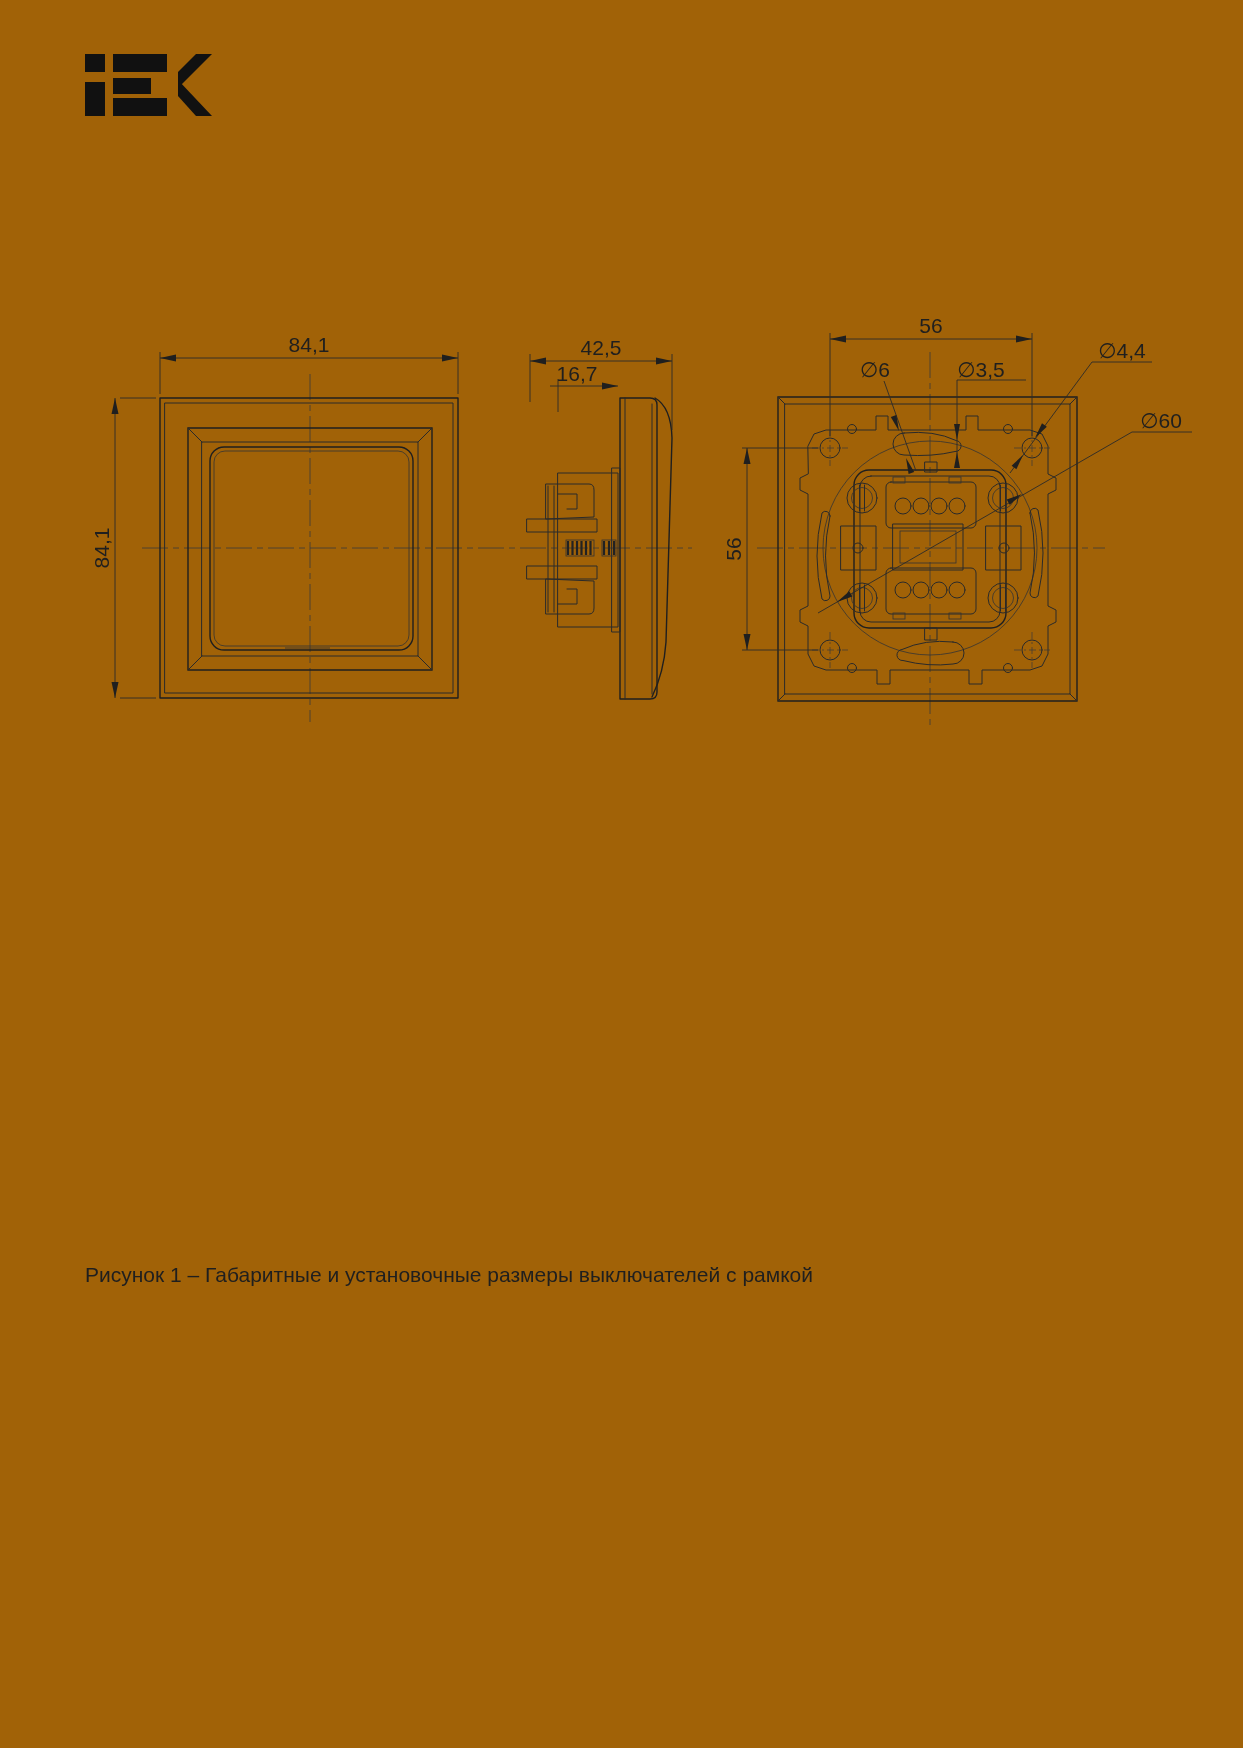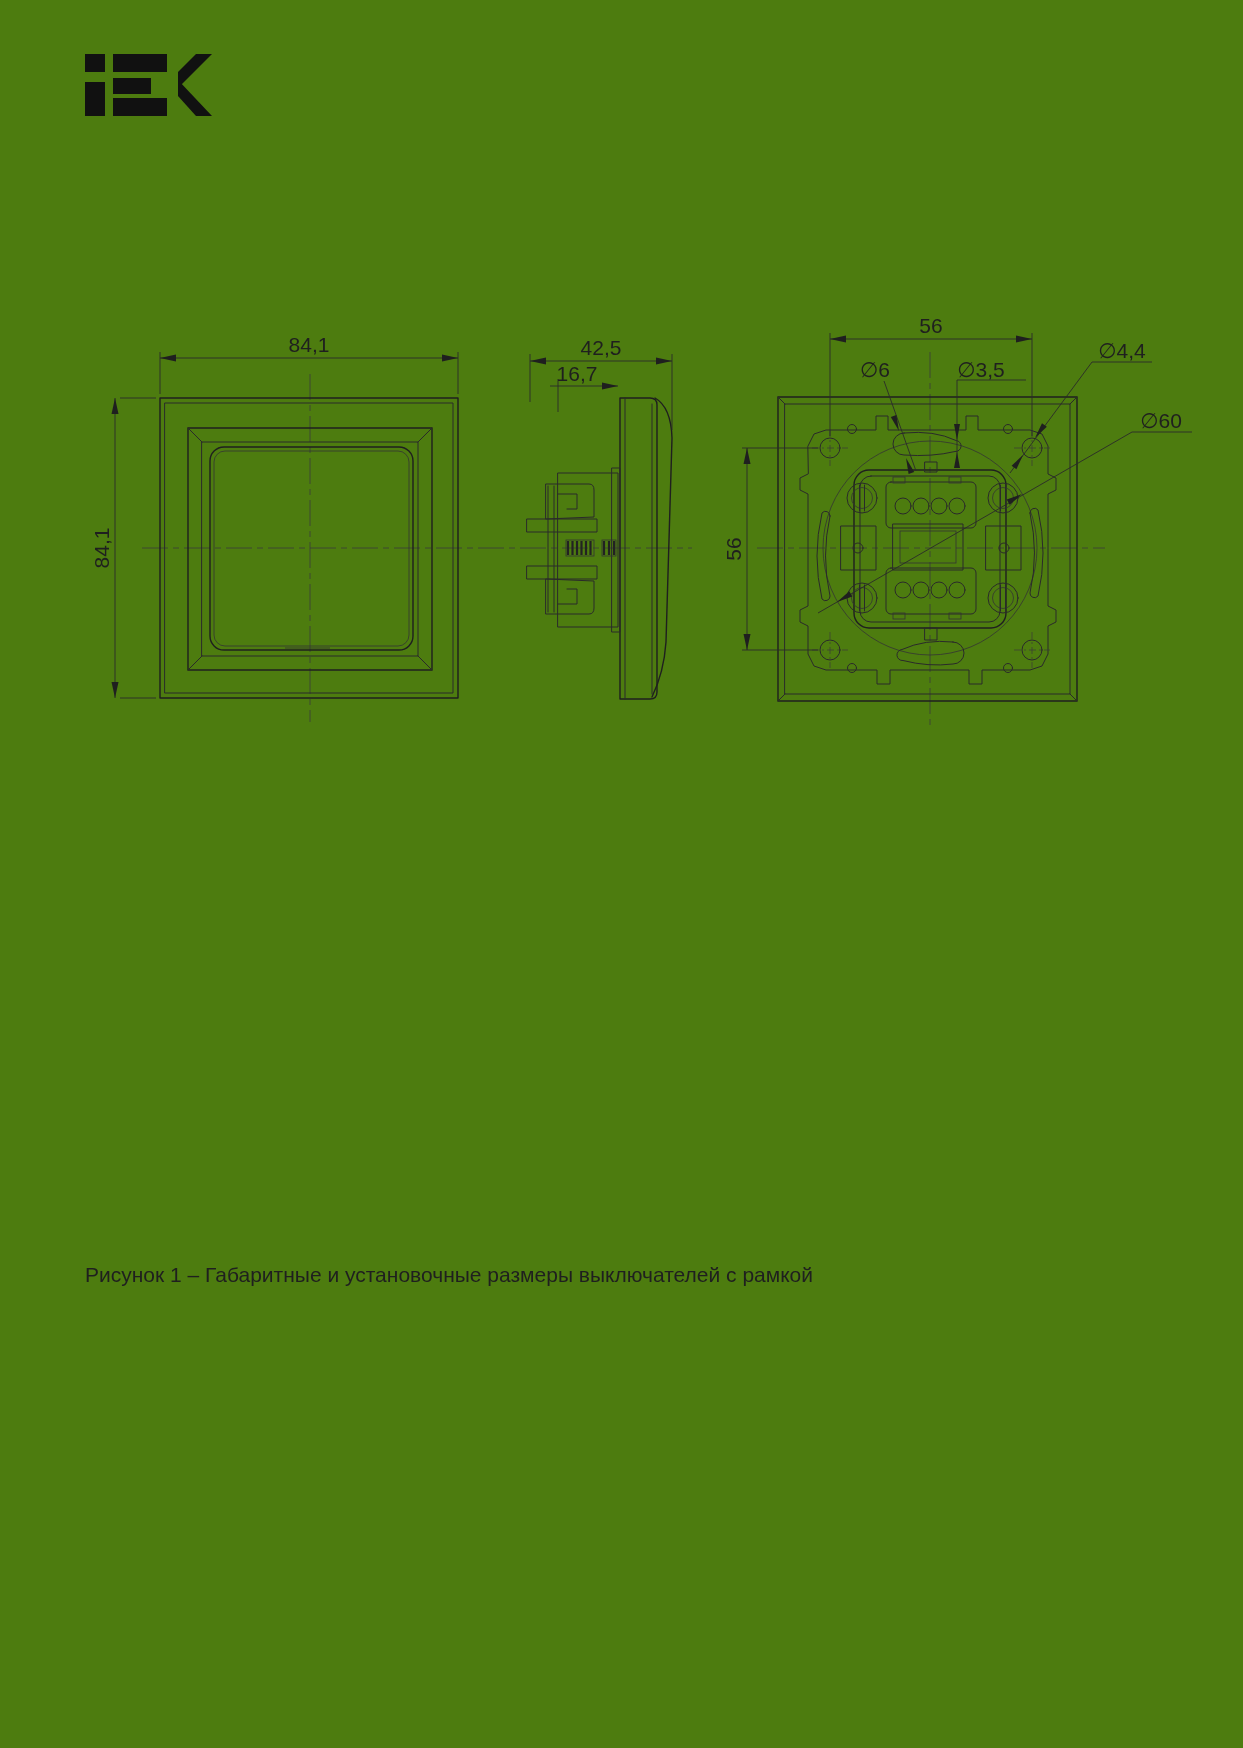--- a/index.html
+++ b/index.html
@@ -1,20 +1,20 @@
 <!DOCTYPE html>
 <html><head>
 <meta charset="utf-8">
 <style>
   html,body{margin:0;padding:0;}
   body{
     width:1243px;height:1748px;background:#ffffff;position:relative;
     font-family:"Liberation Sans", sans-serif;
   }
-  .page{position:absolute;inset:0;background:#4d7c0f;text-align:right;}
+  .page{position:absolute;inset:0;background:#a16207;text-align:right;}
   svg{position:absolute;left:0;top:0;}
   svg text{
     font-family:"Liberation Sans", sans-serif;
     fill:#1f1f1f;
   }
   .dim-label{font-size:21px;}
   .caption-label{font-size:21px;}
   .obj{stroke:#1f1f1f;stroke-width:1.4;fill:none;stroke-linejoin:round;stroke-linecap:round;}
   .obj2{stroke:#2a2a2a;stroke-width:1;fill:none;stroke-linejoin:round;stroke-linecap:round;}
   .thin{stroke:#333;stroke-width:.8;fill:none;}

